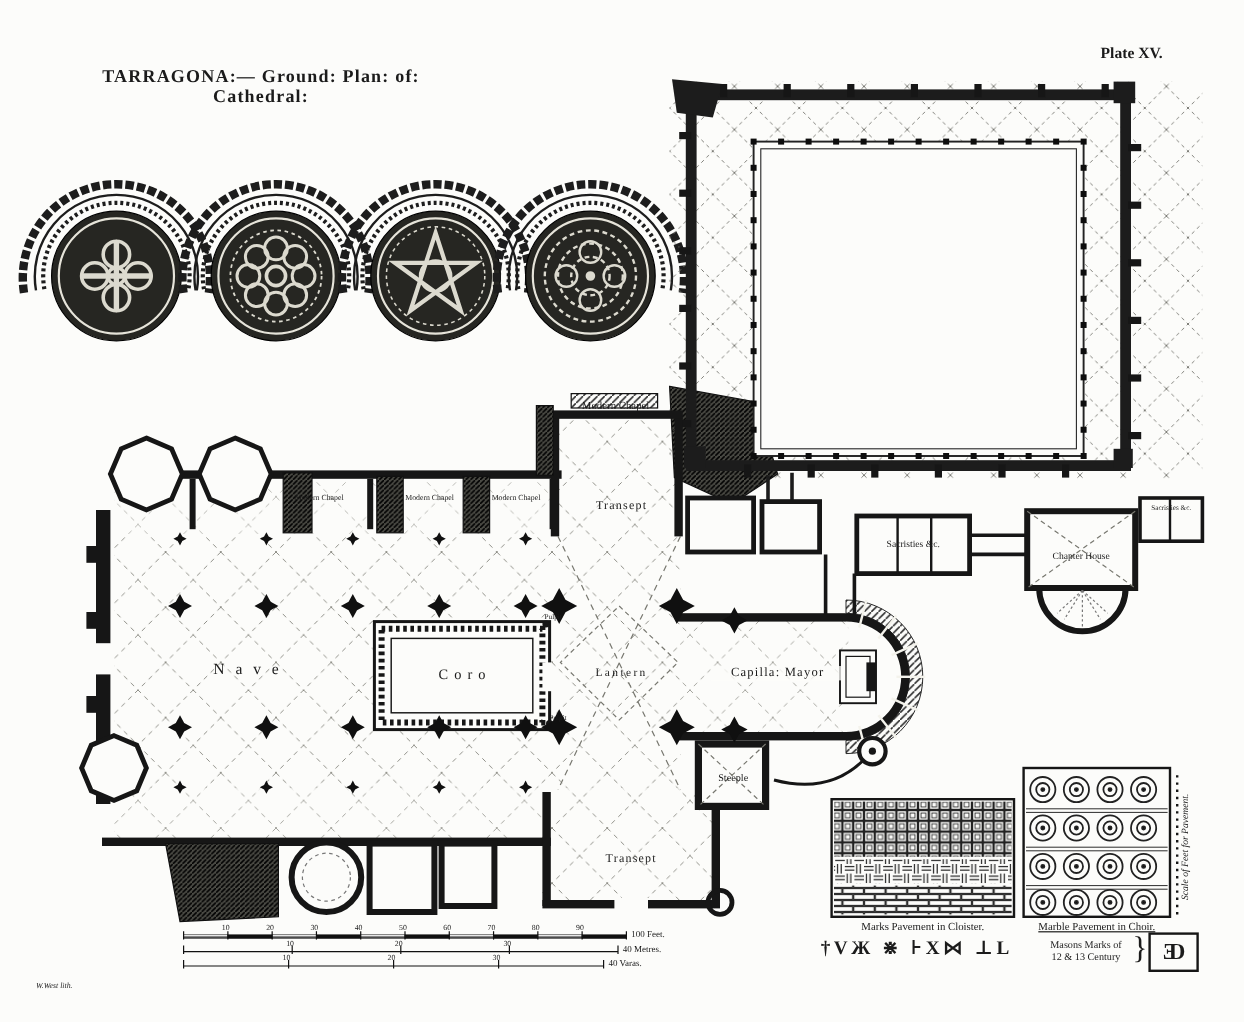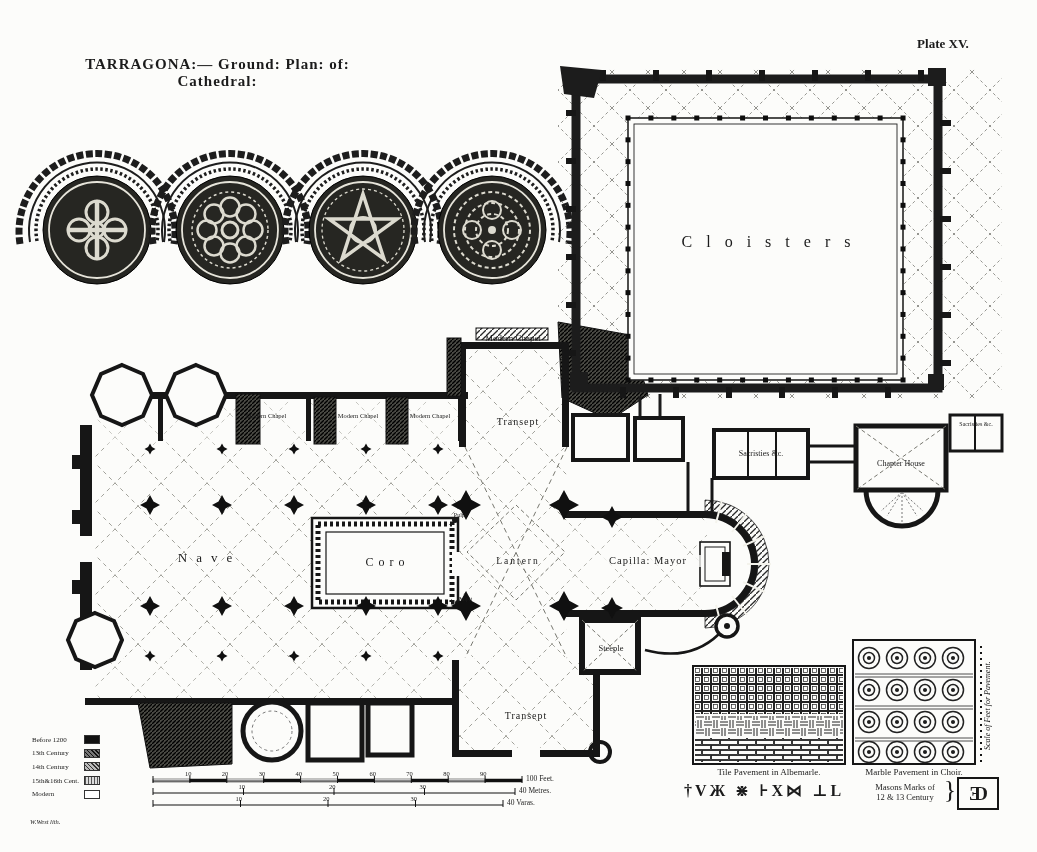--- a/index.html
+++ b/index.html
@@ -444,68 +444,45 @@
         <line x1="240.5" y1="800" x2="240.5" y2="807" stroke="#111" stroke-width="1"></line>
         <line x1="328" y1="800" x2="328" y2="807" stroke="#111" stroke-width="1"></line>
         <line x1="415.5" y1="800" x2="415.5" y2="807" stroke="#111" stroke-width="1"></line>
         <line x1="503" y1="800" x2="503" y2="807" stroke="#111" stroke-width="1"></line>
         <line x1="153" y1="805" x2="503" y2="805" stroke="#111" stroke-width="1"></line>
       </g>
 </svg>
 
 <div class="lbl bold" style="left:45px;top:56px;width:345px;font-size:15px;letter-spacing:1px;">TARRAGONA:— Ground: Plan: of: Cathedral:</div>
 <div class="lbl bold" style="left:884px;top:37px;width:118px;font-size:13px;">Plate XV.</div>
-<div class="lbl" style="left:630px;top:233px;width:272px;font-size:16px;letter-spacing:14px;text-indent:14px;">Cloisters</div>
 
 <div class="lbl" style="left:468px;top:334px;width:90px;font-size:9px;">Modern Chapel</div>
 <div class="lbl" style="left:241px;top:412px;width:50px;font-size:6.5px;">Modern Chapel</div>
 <div class="lbl" style="left:334px;top:412px;width:48px;font-size:6.5px;">Modern Chapel</div>
 <div class="lbl" style="left:406px;top:412px;width:48px;font-size:6.5px;">Modern Chapel</div>
 <div class="lbl" style="left:478px;top:416px;width:80px;font-size:10px;letter-spacing:1px;">Transept</div>
 <div class="lbl" style="left:486px;top:710px;width:80px;font-size:10px;letter-spacing:1px;">Transept</div>
 <div class="lbl" style="left:150px;top:551px;width:110px;font-size:13px;letter-spacing:9px;text-indent:9px;">Nave</div>
 <div class="lbl" style="left:352px;top:556px;width:66px;font-size:12px;letter-spacing:5px;text-indent:5px;">Coro</div>
 <div class="lbl" style="left:482px;top:556px;width:72px;font-size:9.5px;letter-spacing:2px;">Lantern</div>
 <div class="lbl" style="left:592px;top:555px;width:112px;font-size:10.5px;letter-spacing:1px;background:rgba(252,252,250,0.75);">Capilla: Mayor</div>
 <div class="lbl" style="left:584px;top:644px;width:54px;font-size:8.5px;">Steeple</div>
 <div class="lbl" style="left:444px;top:512px;width:34px;font-size:6px;">Pulpit</div>
 <div class="lbl" style="left:448px;top:596px;width:34px;font-size:6px;">Pulpit</div>
 <div class="lbl" style="left:716px;top:450px;width:90px;font-size:8px;">Sacristies &amp;c.</div>
 <div class="lbl" style="left:858px;top:460px;width:86px;font-size:8px;">Chapter House</div>
 <div class="lbl" style="left:950px;top:421px;width:52px;font-size:6px;">Sacristies &amp;c.</div>
 
-<div class="legend">
-  <div class="legend-row">
-    <span>Before 1200</span>
-    <i class="sw sw0"></i>
-  </div>
-  <div class="legend-row">
-    <span>13th Century</span>
-    <i class="sw sw1"></i>
-  </div>
-  <div class="legend-row">
-    <span>14th Century</span>
-    <i class="sw sw2"></i>
-  </div>
-  <div class="legend-row">
-    <span>15th&amp;16th Cent.</span>
-    <i class="sw sw3"></i>
-  </div>
-  <div class="legend-row">
-    <span>Modern</span>
-    <i class="sw sw4"></i>
-  </div>
-</div>
 
 <div class="lbl" style="left:526px;top:775px;width:60px;font-size:7.5px;text-align:left;">100 Feet.</div>
 <div class="lbl" style="left:519px;top:787px;width:62px;font-size:7.5px;text-align:left;">40 Metres.</div>
 <div class="lbl" style="left:507px;top:799px;width:62px;font-size:7.5px;text-align:left;">40 Varas.</div>
 
-<div class="lbl" style="left:688px;top:768px;width:162px;font-size:9px;">Tile Pavement in Albemarle.</div>
-<div class="lbl" style="left:848px;top:768px;width:132px;font-size:9px;">Marble Pavement in Choir.</div>
+<div class="lbl" style="left:688px;top:768px;width:162px;font-size:9px;">Marks Pavement in Cloister.</div>
+<div class="lbl" style="left:848px;top:768px;width:132px;font-size:9px;text-decoration:underline;">Marble Pavement in Choir.</div>
 <div class="lbl" style="left:984px;top:640px;height:132px;width:12px;font-size:8px;font-style:italic;writing-mode:vertical-rl;transform:rotate(180deg);text-align:center;">Scale of Feet for Pavement.</div>
 <div class="lbl" style="left:664px;top:782px;width:200px;font-size:16px;letter-spacing:3px;font-weight:bold;">†VЖ ⋇ ⊦X⋈ ⊥L</div>
 <div class="lbl" style="left:862px;top:783px;width:86px;font-size:8.5px;">Masons Marks of</div>
 <div class="lbl" style="left:862px;top:793px;width:86px;font-size:8.5px;">12 &amp; 13 Century</div>
 <div class="lbl" style="left:942px;top:776px;width:16px;font-size:26px;">}</div>
 <div class="mono-box">
   <b>Œ</b>
 </div>
 
 <div class="lbl" style="left:30px;top:818px;width:70px;font-size:6.5px;font-style:italic;text-align:left;">W.West lith.</div>

